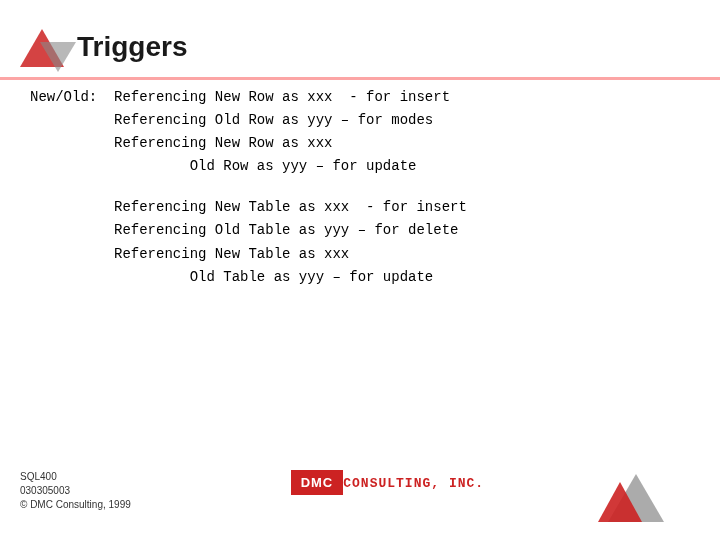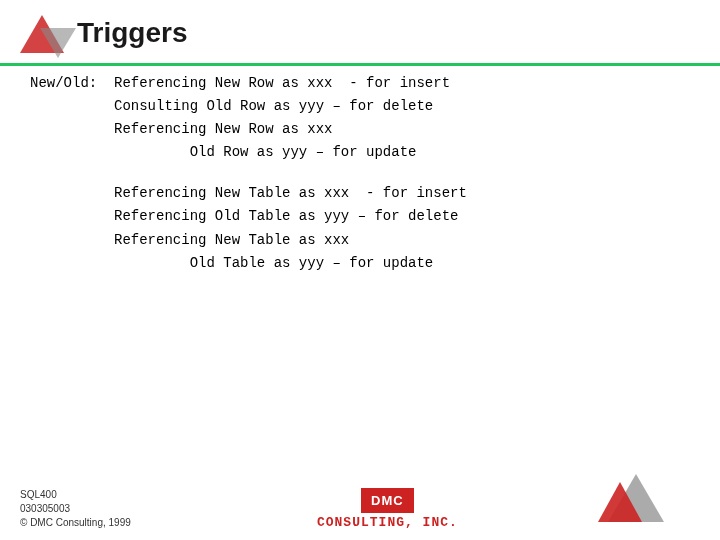--- a/index.html
+++ b/index.html
@@ -11,22 +11,22 @@
       font-family: 'Courier New', Courier, monospace;
       font-size: 14px;
       overflow: hidden;
       position: relative;
     }
 
     
     .header {
       display: flex;
       align-items: center;
-      padding: 10px 20px 8px 10px;
-      border-bottom: 3px solid #22c55e;
+      padding: 24px 20px 8px 10px;
+      border-bottom: 3px solid #fca5a5;
       position: relative;
     }
 
     .header-title {
       font-family: Arial, Helvetica, sans-serif;
       font-size: 28px;
       font-weight: bold;
       color: #1a1a1a;
       margin-left: 12px;
     }
@@ -50,21 +50,21 @@
       text-decoration: underline;
     }
 
     
     .footer {
       position: absolute;
       bottom: 10px;
       left: 0;
       right: 8px;
       display: flex;
-      align-items: flex-end;
+      align-items: flex-start;
       justify-content: space-between;
       padding: 0 20px;
     }
 
     .footer-left {
       font-size: 10px;
       color: #333;
       line-height: 1.4;
       font-family: Arial, sans-serif;
     }
@@ -90,21 +90,21 @@
       color: #cc2222;
       font-weight: bold;
       letter-spacing: 1px;
       display: block;
       text-align: center;
       margin-top: 2px;
     }
 
     .footer-logo-wrap {
       display: flex;
-      flex-direction: column;
+      flex-direction: row;
       align-items: center;
       margin-left: 32px;
     }
 
     
     .tri-header-left {
       width: 0;
       height: 0;
       border-left: 22px solid transparent;
       border-right: 22px solid transparent;
@@ -165,21 +165,21 @@
     <div class="tri-header-left"></div>
     <div class="tri-header-right"></div>
   </div>
   <span class="header-title">Triggers</span>
 </div>
 
 <div class="content">
 
   <div class="content-block">
     <span class="line">New/Old:  Referencing New Row as xxx  - for insert</span>
-    <span class="line">          Consulting Old Row as yyy – for delete</span>
+    <span class="line">          Referencing Old Row as yyy – for modes</span>
     <span class="line">          Referencing New Row as xxx</span>
     <span class="line">                   Old Row as yyy – for update</span>
   </div>
 
 
   <div class="content-block">
     <span class="line">          Referencing New Table as xxx  - for insert</span>
     <span class="line">          Referencing Old Table as yyy – for delete</span>
     <span class="line">          Referencing New Table as xxx</span>
     <span class="line">                   Old Table as yyy – for update</span>

